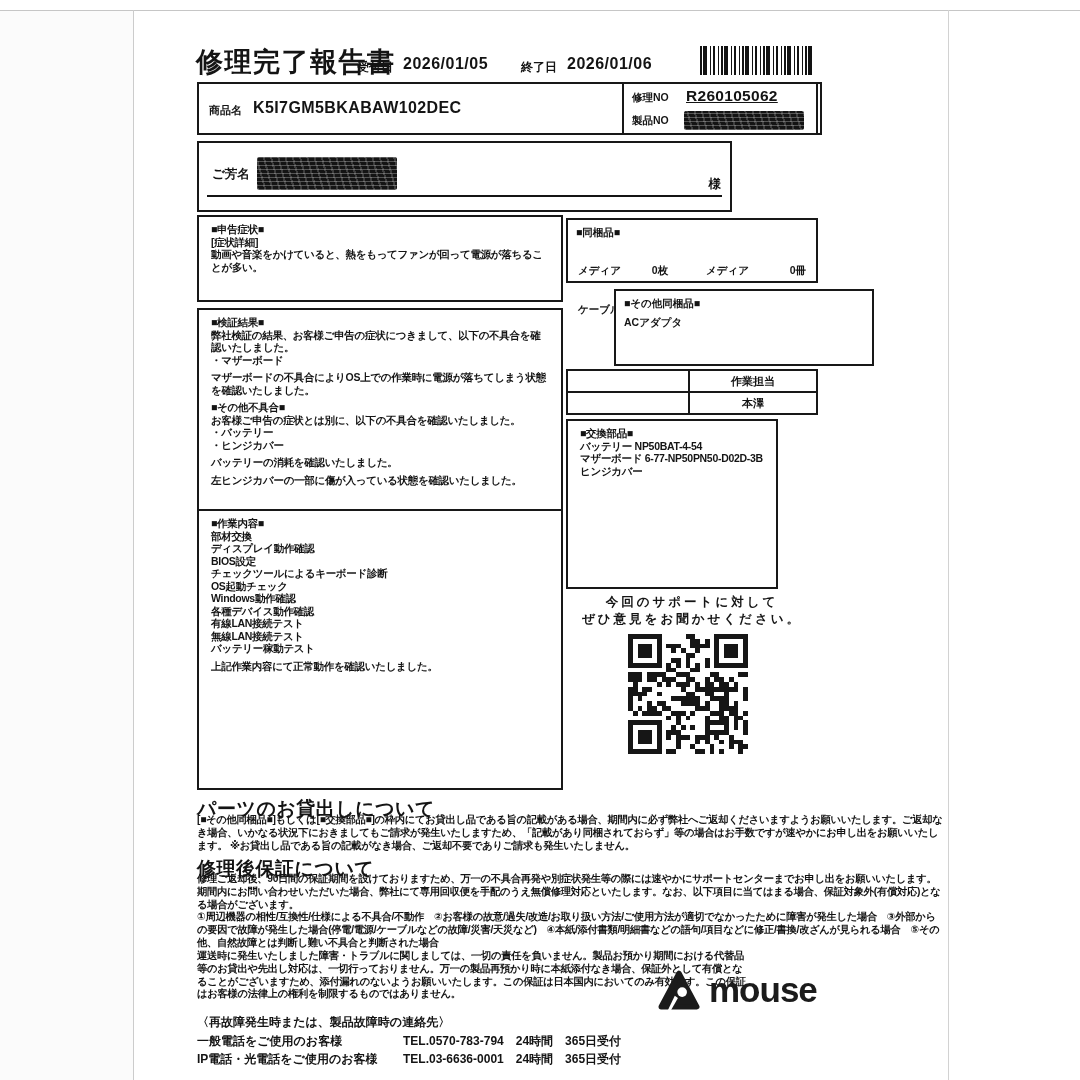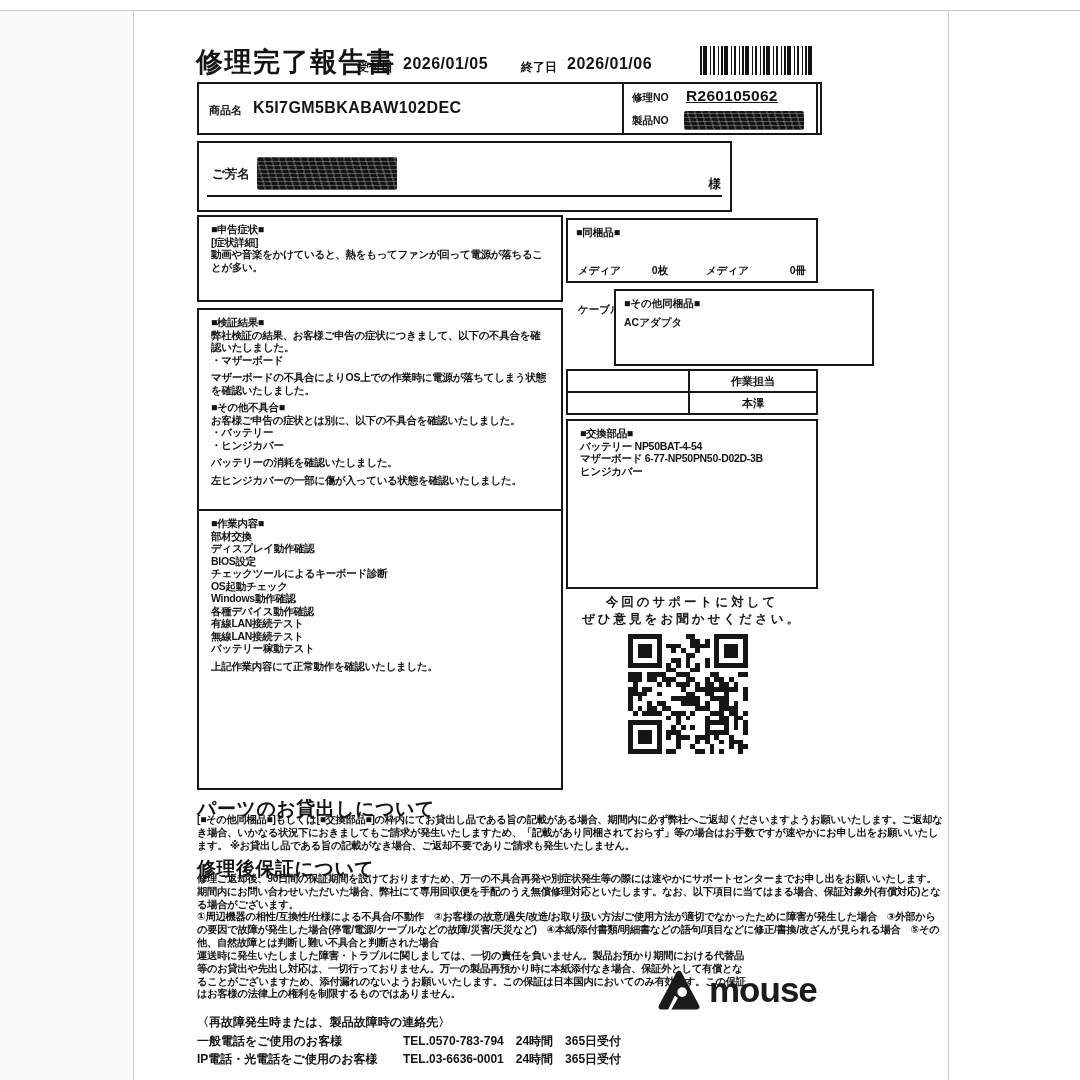--- a/index.html
+++ b/index.html
@@ -38,21 +38,21 @@
   .lines-box .ln{min-height:12.5px;}
   .lines-box .gap{height:5px;min-height:5px;}
 
   .sympt-box{left:197px;top:215px;width:366px;height:87px;}
   .verif-box{left:197px;top:308px;width:366px;height:244px;}
   .work-box{left:197px;top:509px;width:366px;height:281px;}
 
   .included-box{left:566px;top:218px;width:252px;height:65px;}
   .otherinc-box{left:566px;top:289px;width:260px;height:77px;margin-left:48px;}
   .staff-box{left:566px;top:369px;width:252px;height:46px;padding-left:44px;}
-  .parts-box{left:566px;top:419px;width:252px;height:170px;}
+  .parts-box{left:566px;top:419px;width:212px;height:170px;}
 
   .inc-head{font-size:10.5px;font-weight:800;}
   .inc-row{position:relative;height:15px;margin-top:24px;font-size:10.5px;font-weight:700;}
   .inc-row .l1{position:absolute;left:2px;}
   .inc-row .q1{position:absolute;left:60px;width:48px;text-align:center;}
   .inc-row .l2{position:absolute;left:130px;}
   .inc-row .q2{position:absolute;right:2px;}
 
   .staff-vline{position:absolute;left:120px;top:0;bottom:0;width:2px;background:#181818;}
   .staff-hline{position:absolute;left:0;right:0;top:20px;height:2px;background:#181818;}

